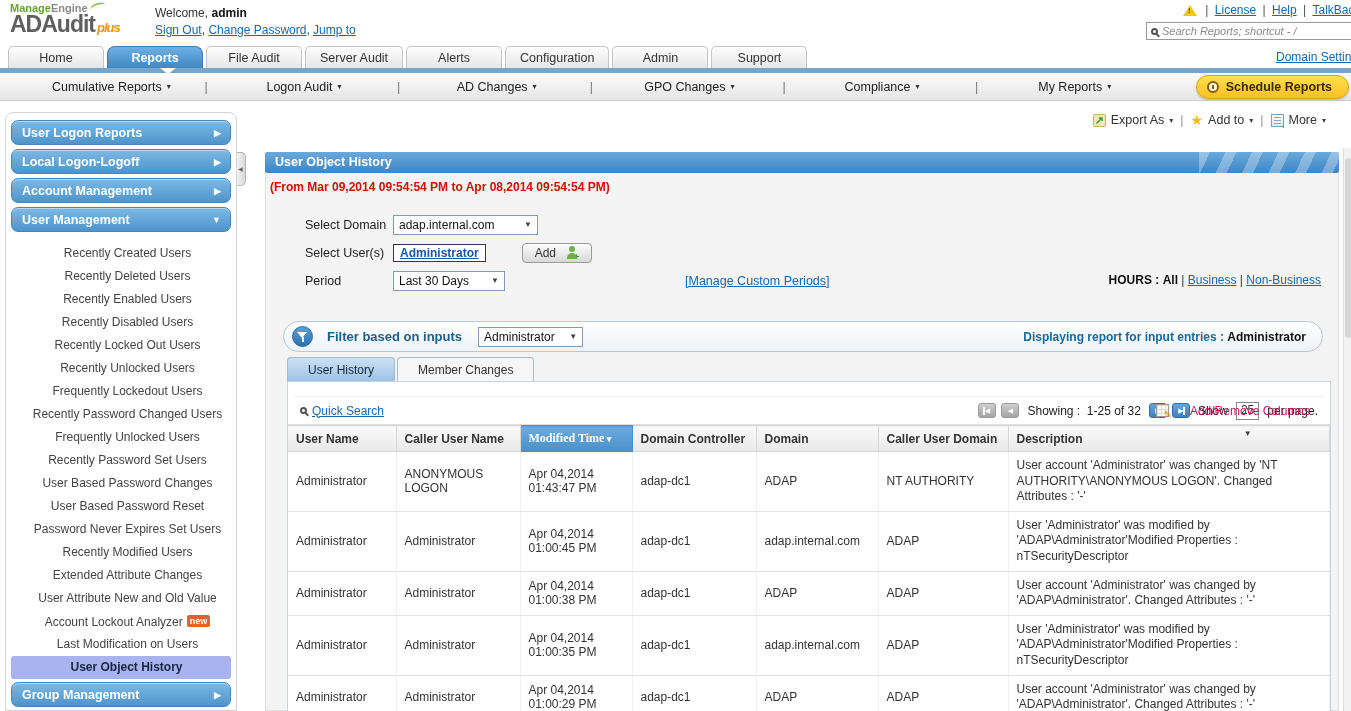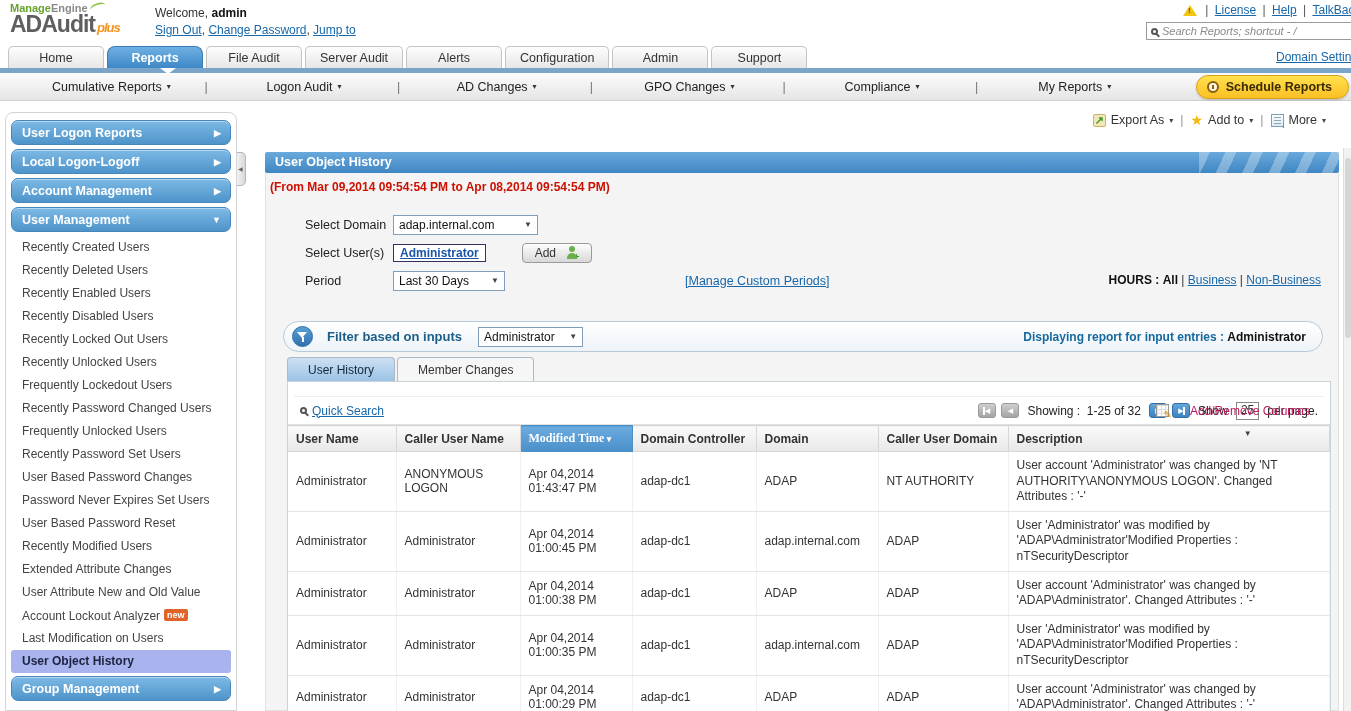--- a/index.html
+++ b/index.html
@@ -49,21 +49,21 @@
   .schedule-btn { position:absolute; right:2px; top:2px; height:24px; display:flex; align-items:center; gap:7px; padding:0 16px 0 10px; border:1px solid #d9a21b; border-radius:12px; background:linear-gradient(#ffe14d,#fbbf24); font-weight:bold; font-size:12.5px; color:#3a2b00; cursor:pointer; box-shadow:0 1px 2px rgba(0,0,0,.2); }
   .clock { width:12px; height:12px; border:2px solid #8a5d10; border-radius:50%; position:relative; background:#fff8e0; flex:none; }
   .clock::after { content:""; position:absolute; left:3.5px; top:1.5px; width:1.5px; height:4px; background:#8a5d10; }
 
   
   .sidebar { position:absolute; left:5px; top:112px; width:232px; bottom:0; background:#fff; border:1px solid #d4d4d4; border-radius:8px 8px 0 0; padding:4px 3px; overflow:hidden; }
   .acc-header { height:25px; margin:3px 2px 4px; border-radius:7px; background:linear-gradient(#7cb9e5,#4e94ca); border:1px solid #4686ba; box-shadow:inset 0 1px 0 rgba(255,255,255,.45); color:#fff; font-weight:bold; font-size:12.5px; display:flex; align-items:center; padding:0 10px; position:relative; cursor:pointer; }
   .acc-arrow { position:absolute; right:9px; top:0; bottom:0; display:flex; align-items:center; }
   .acc-arrow::after { content:"▶"; font-size:9px; color:#fff; }
   .acc-header.expanded .acc-arrow::after { content:"▼"; }
-  .side-items { margin-top:4px; }
+  .side-items { margin-top:10px;text-align:center; }
   .side-item { height:23px; line-height:23px; padding-left:13px; font-size:12px; color:#444; white-space:nowrap; overflow:hidden; cursor:pointer; }
   .side-item.selected { background:#a9b3ee; border-radius:3px; color:#1c2340; font-weight:bold; margin:0 2px; padding-left:11px; }
   .new-badge { background:#e0632a; color:#fff; font-size:9px; font-weight:bold; padding:1px 3px; border-radius:2px; margin-left:4px; vertical-align:2px; }
   .collapse-handle { position:absolute; left:237px; top:152px; width:9px; height:34px; background:linear-gradient(90deg,#f2f2f2,#d8d8d8); border:1px solid #b5b5b5; border-left:none; border-radius:0 5px 5px 0; cursor:pointer; z-index:3; }
   .collapse-handle::after { content:"◀"; font-size:6px; color:#666; position:absolute; left:1px; top:12px; }
 
   
   .main { position:absolute; left:265px; top:108px; right:0; bottom:0; }
   .actions { position:absolute; top:5px; right:25px; display:flex; align-items:center; gap:7px; font-size:12.5px; color:#333; }
   .actions .sep { color:#999; }
@@ -291,25 +291,25 @@
 
       <div class="side-item">
         <span>Recently Password Set Users</span>
       </div>
 
       <div class="side-item">
         <span>User Based Password Changes</span>
       </div>
 
       <div class="side-item">
+        <span>User Based Password Reset</span>
+      </div>
+
+      <div class="side-item">
         <span>Password Never Expires Set Users</span>
-      </div>
-
-      <div class="side-item">
-        <span>User Based Password Reset</span>
       </div>
 
       <div class="side-item">
         <span>Recently Modified Users</span>
       </div>
 
       <div class="side-item">
         <span>Extended Attribute Changes</span>
       </div>
 

